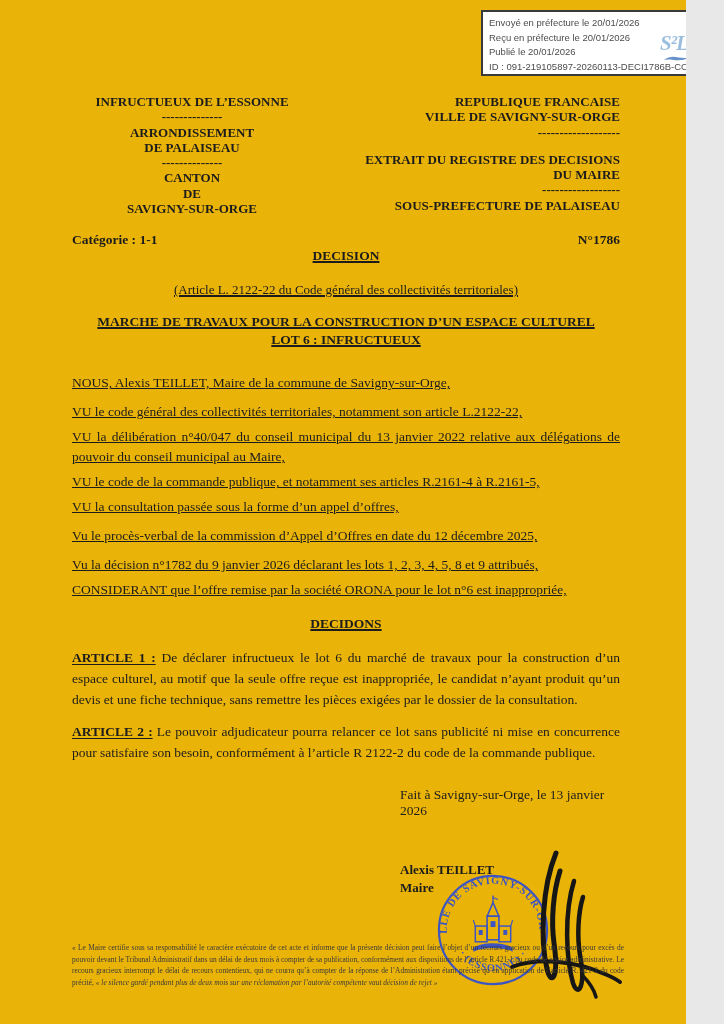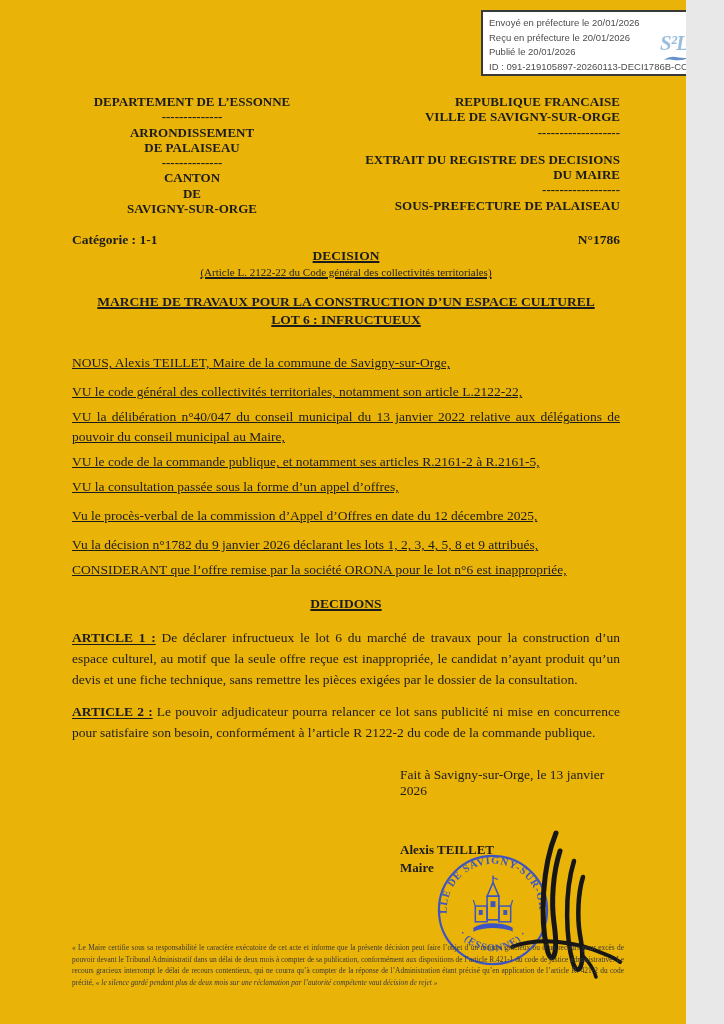--- a/index.html
+++ b/index.html
@@ -39,21 +39,21 @@
   .hcol{font-weight:bold;font-size:13px;line-height:15.3px;text-align:center;}
   .hcol-left{width:240px;}
   .hcol-right{width:302px;margin-left:auto;text-align:right;}
   .hgap{height:12px;}
 
   .meta-row{display:flex;justify-content:space-between;margin-top:16px;font-weight:bold;font-size:13.5px;}
 
   .center{text-align:center;text-decoration:underline;}
   .u{text-decoration:underline;text-underline-offset:2px;}
   .decision-title{font-size:13.5px;font-weight:bold;margin-top:0px;}
-  .decision-sub{font-size:11px;margin-top:2px;}
+  .decision-sub{font-size:13px;margin-top:18px;}
   .subject{font-size:13.5px;font-weight:bold;line-height:18px;margin-top:15px;}
 
   .body-text{font-size:13.5px;}
   .recitals{margin-top:24px;}
   .recitals p{margin:0 0 5px 0;line-height:20px;text-align:justify;text-decoration:underline;}
   .recitals p.sp{margin-bottom:9px;}
 
   .decidons{margin:16px 0 15px 0;font-size:13.5px;font-weight:bold;}
 
   .articles p{margin:0 0 11px 0;line-height:21px;text-align:justify;font-size:13.5px;}
@@ -86,21 +86,21 @@
     <div class="s2lo">S²LO</div>
     <svg class="s2lo-swoosh" width="64" height="18" viewBox="0 0 64 18">
       <path d="M2,12 C12,4 20,14 30,8 C38,3 44,10 54,4 L62,2 L48,9 C40,14 32,8 24,11 C16,14 8,10 2,12 Z" fill="#4d7fc1" opacity="0.85"></path>
     </svg>
   </div>
 
   <div class="content">
 
     <div class="header-row">
       <div class="hcol hcol-left">
-        <div>DEPARTEMENT DE L’ESSONNE</div>
+        <div>INFRUCTUEUX DE L’ESSONNE</div>
         <div>--------------</div>
         <div>ARRONDISSEMENT</div>
         <div>DE PALAISEAU</div>
         <div>--------------</div>
         <div>CANTON</div>
         <div>DE</div>
         <div>SAVIGNY-SUR-ORGE</div>
       </div>
       <div class="hcol hcol-right">
         <div>REPUBLIQUE FRANCAISE</div>
@@ -128,21 +128,21 @@
 
     <div class="center subject">
       <div><span class="u">MARCHE DE TRAVAUX POUR LA CONSTRUCTION D’UN ESPACE CULTUREL</span></div>
       <div><span class="u">LOT 6 : INFRUCTUEUX</span></div>
     </div>
 
     <div class="recitals body-text">
       <p class="sp">NOUS, Alexis TEILLET, Maire de la commune de Savigny-sur-Orge,</p>
       <p>VU le code général des collectivités territoriales, notamment son article L.2122-22,</p>
       <p>VU la délibération n°40/047 du conseil municipal du 13 janvier 2022 relative aux délégations de pouvoir du conseil municipal au Maire,</p>
-      <p>VU le code de la commande publique, et notamment ses articles R.2161-2 à R.2161-5,</p>
+      <p>VU le code de la commande publique, et notamment ses articles R.2161-4 à R.2161-5,</p>
       <p class="sp">VU la consultation passée sous la forme d’un appel d’offres,</p>
       <p class="sp">Vu le procès-verbal de la commission d’Appel d’Offres en date du 12 décembre 2025,</p>
       <p>Vu la décision n°1782 du 9 janvier 2026 déclarant les lots 1, 2, 3, 4, 5, 8 et 9 attribués,</p>
       <p>CONSIDERANT que l’offre remise par la société ORONA pour le lot n°6 est inappropriée,</p>
     </div>
 
     <div class="center decidons">
       <span class="u">DECIDONS</span>
     </div>
 

